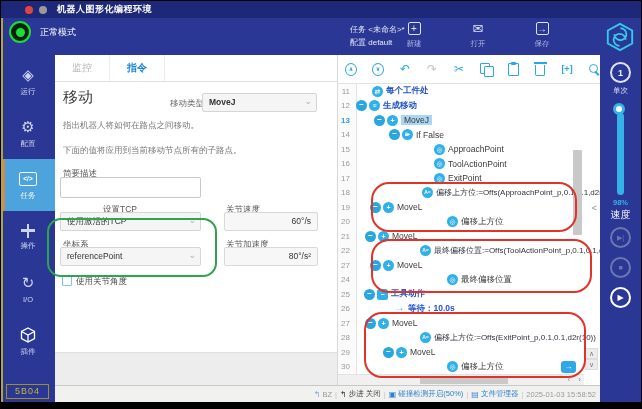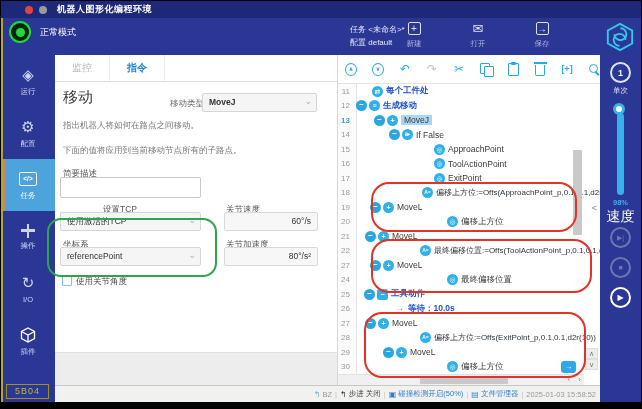--- a/index.html
+++ b/index.html
@@ -117,21 +117,21 @@
 
   
   .strip{position:absolute;left:600px;top:55px;width:41px;height:347px;background:#2a3795;}
   .single{position:absolute;left:10px;top:7px;width:21px;height:21px;border:2px solid #dfe3f5;border-radius:50%;
           color:#eef0fb;font-size:9px;font-weight:bold;display:flex;align-items:center;justify-content:center;}
   .single-lbl{position:absolute;left:0;top:31px;width:41px;text-align:center;color:#dfe3f5;font-size:7.5px;}
   .sl-knob{position:absolute;left:13px;top:48px;width:12px;height:12px;border-radius:50%;background:#fff;
            border:3.5px solid #35b3e8;}
   .sl-track{position:absolute;left:17px;top:58px;width:7px;height:82px;background:#35b3e8;border-radius:4px;}
   .sl-pct{position:absolute;left:0;top:143px;width:41px;text-align:center;color:#35b3e8;font-size:7.5px;font-weight:bold;}
-  .sl-lbl{position:absolute;left:0;top:153px;width:41px;text-align:center;color:#fff;font-size:14px;}
+  .sl-lbl{position:absolute;left:0;top:153px;width:41px;text-align:center;color:#fff;font-size:10px;}
   .tbtn{position:absolute;left:10px;width:21px;height:21px;border-radius:50%;border:2px solid #6d77ad;
         color:#6d77ad;display:flex;align-items:center;justify-content:center;font-size:7px;}
   .tbtn.play{border-color:#fff;color:#fff;font-size:8px;}
 
   
   .statusbar{position:absolute;left:55px;top:385px;width:545px;height:17px;background:#f1f1ef;
              border-top:1px solid #c8c8c8;display:flex;align-items:center;justify-content:flex-end;
              padding-right:4px;font-size:7.5px;white-space:nowrap;}
   .sb-sep{color:#c5c5c5;margin:0 3px;}
   .st-dim{color:#9b9b9b;} .st-dark{color:#444;} .st-blue{color:#2f7fd0;}

